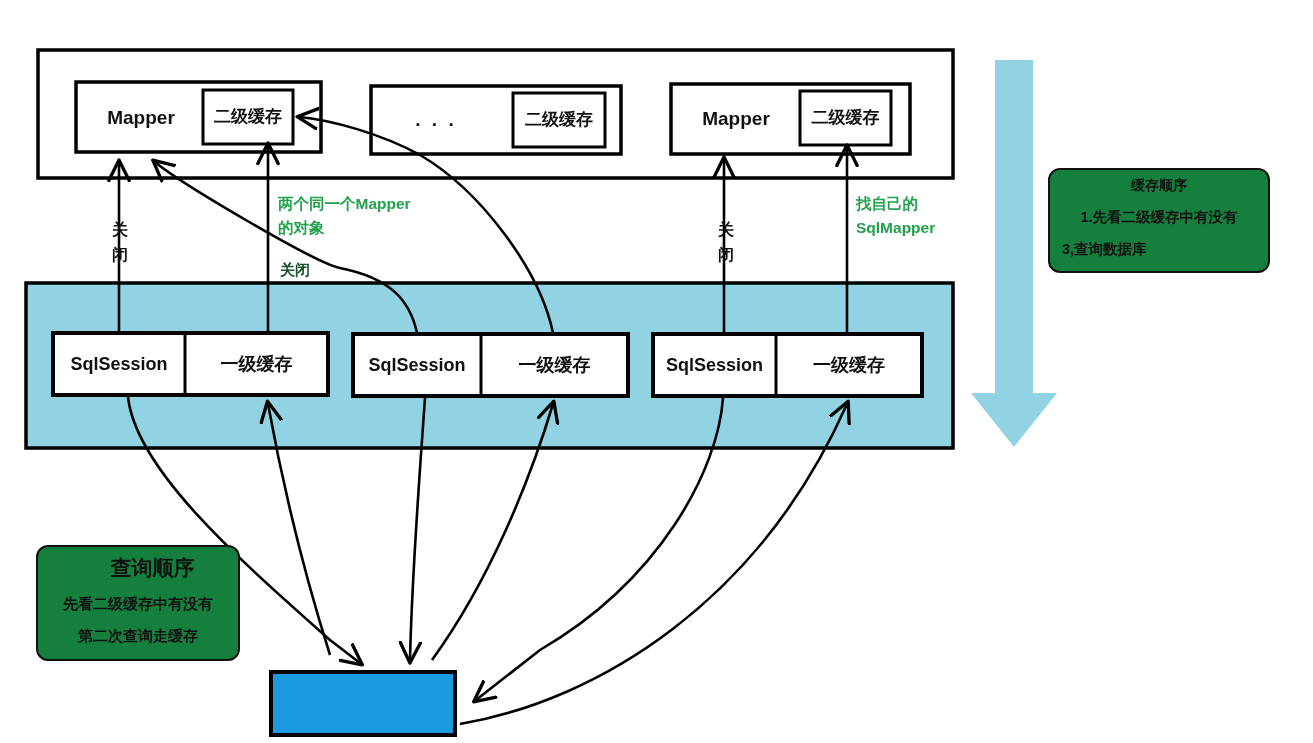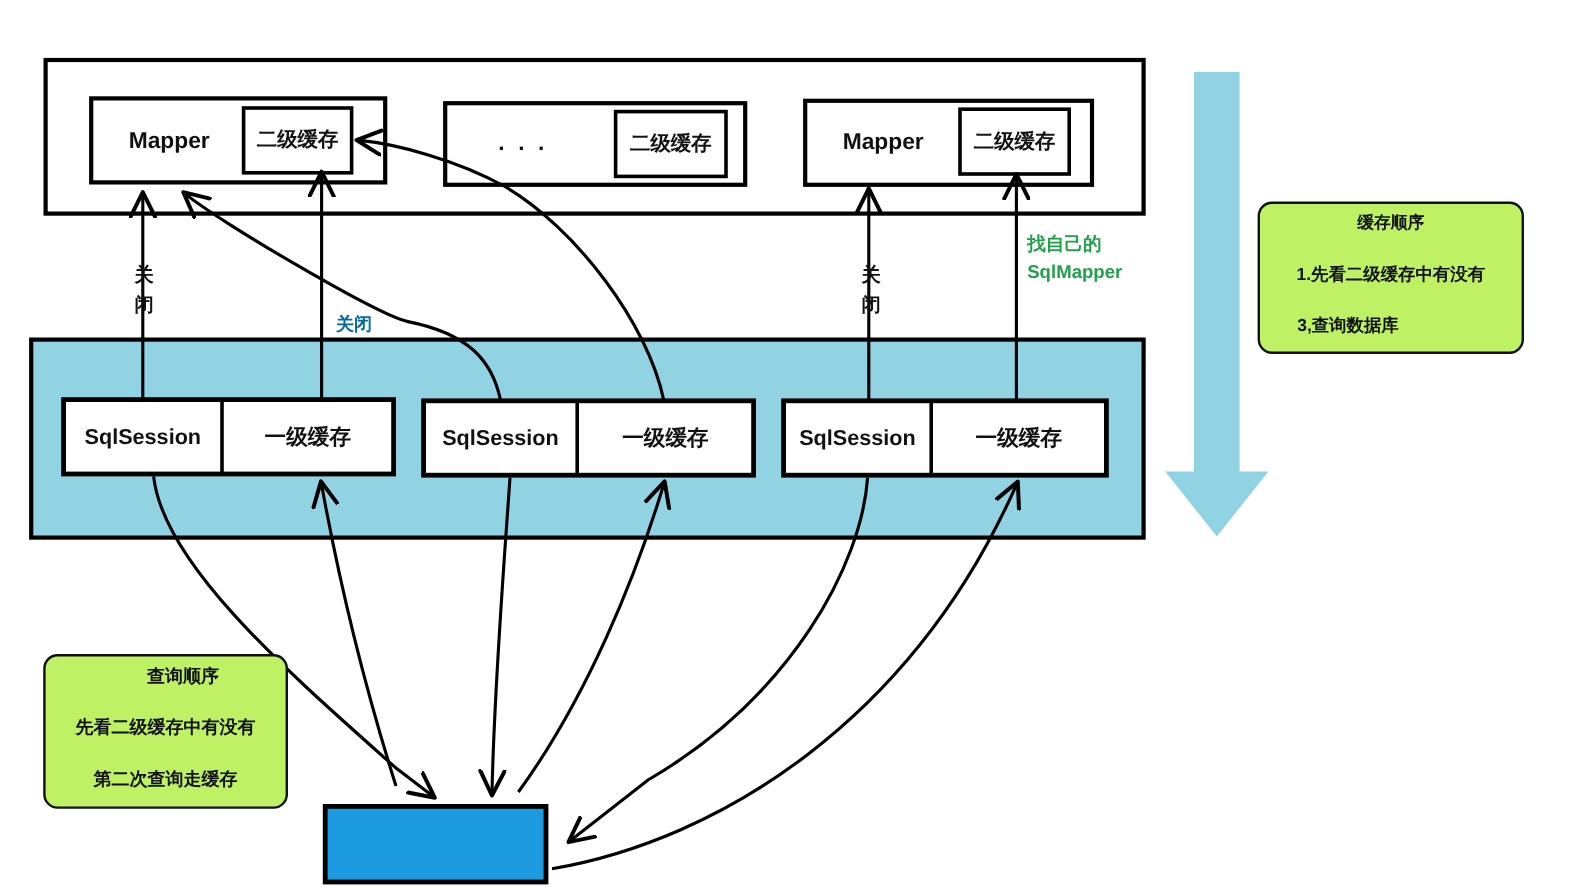--- a/index.html
+++ b/index.html
@@ -14,29 +14,29 @@
     pointer-events:none;
   }
   .lbl-mapper{font-size:19px;}
   .lbl-cache2{font-size:17px;}
   .lbl-session{font-size:18px;}
   .lbl-cache1{font-size:18px;}
   .lbl-db{font-size:18px;}
 
   .ann{position:absolute;font-weight:bold;}
   .ann-green{color:#22a14b;font-size:15.5px;line-height:1.55;}
-  .ann-black{color:#0369a1;font-size:15px;}
+  .ann-black{color:#14532d;font-size:15px;}
   .ann-vert{color:#111;font-size:16px;font-weight:bold;line-height:1.55;
             text-align:center;}
 
-  .note{position:absolute;background:#bef264;border:2.5px solid #111;
+  .note{position:absolute;background:#15803d;border:2.5px solid #111;
         border-radius:12px;color:#111;text-align:center;}
   .note .note-title{font-size:14px;font-weight:bold;margin:7px 0 4px 0;}
-  .note .note-line{font-size:14.5px;font-weight:bold;margin:24px 0;}
-  .note-left .note-title{font-size:15px;margin-left:29px;}
+  .note .note-line{font-size:14.5px;font-weight:bold;margin:13px 0;}
+  .note-left .note-title{font-size:21px;margin-left:29px;}
   .note-left .note-line{font-size:15px;}
 </style>
 </head>
 <body>
 
 <div id="stage">
 
   <svg id="canvas" viewBox="0 0 1313 743">
     <defs>
       <marker id="ah" viewBox="0 0 12 12" refX="9.5" refY="6" markerWidth="9" markerHeight="9" orient="auto-start-reverse">
@@ -118,30 +118,34 @@
       <div>关</div>
       <div>闭</div>
     </div>
   <div class="ann ann-vert" style="left:714px;top:218px;width:24px;">
       <div>关</div>
       <div>闭</div>
     </div>
 
   <div class="ann ann-black" style="left:280px;top:261px;">关闭</div>
 
+  <div class="ann ann-green" style="left:278px;top:192px;">
+    <div>两个同一个Mapper</div>
+    <div>的对象</div>
+  </div>
 
   <div class="ann ann-green" style="left:856px;top:192px;">
     <div>找自己的</div>
     <div>SqlMapper</div>
   </div>
 
   <div class="note" style="left:1048px;top:168px;width:218px;">
     <div class="note-title">缓存顺序</div>
     <div class="note-line">1.先看二级缓存中有没有</div>
-    <div class="note-line" style="text-align:left;padding-left:31px;margin-bottom:12px;">3,查询数据库</div>
+    <div class="note-line" style="text-align:left;padding-left:12px;margin-bottom:12px;">3,查询数据库</div>
   </div>
 
   <div class="note note-left" style="left:36px;top:545px;width:200px;">
     <div class="note-title">查询顺序</div>
     <div class="note-line">先看二级缓存中有没有</div>
     <div class="note-line" style="margin-bottom:13px;">第二次查询走缓存</div>
   </div>
 
 </div>
 

